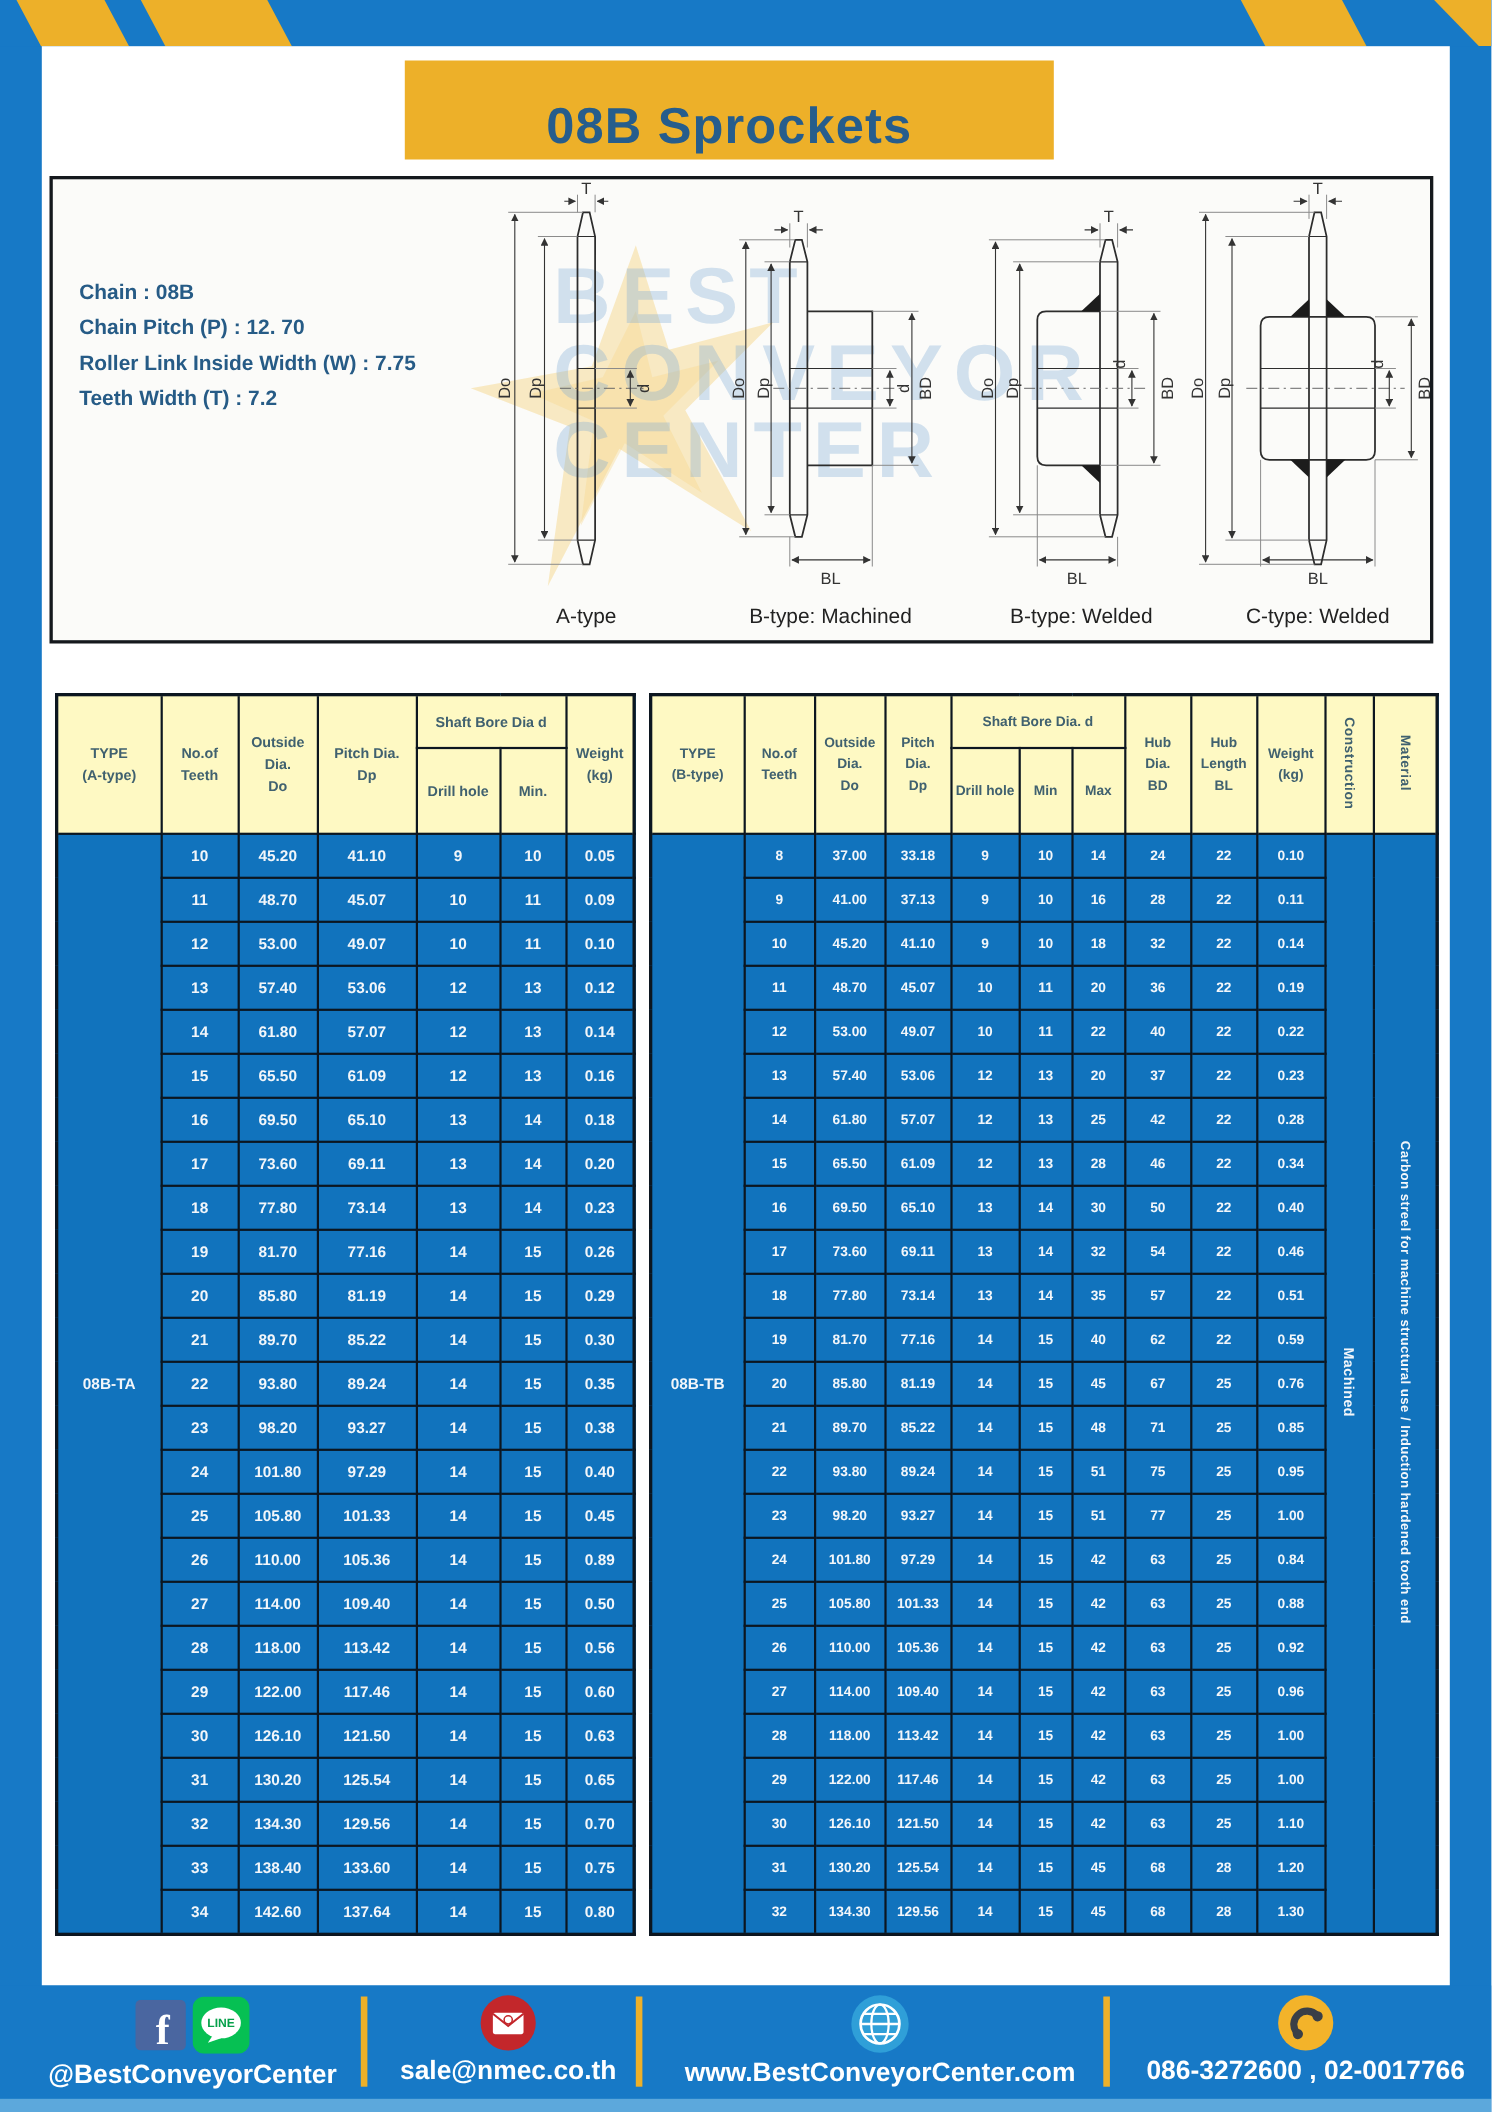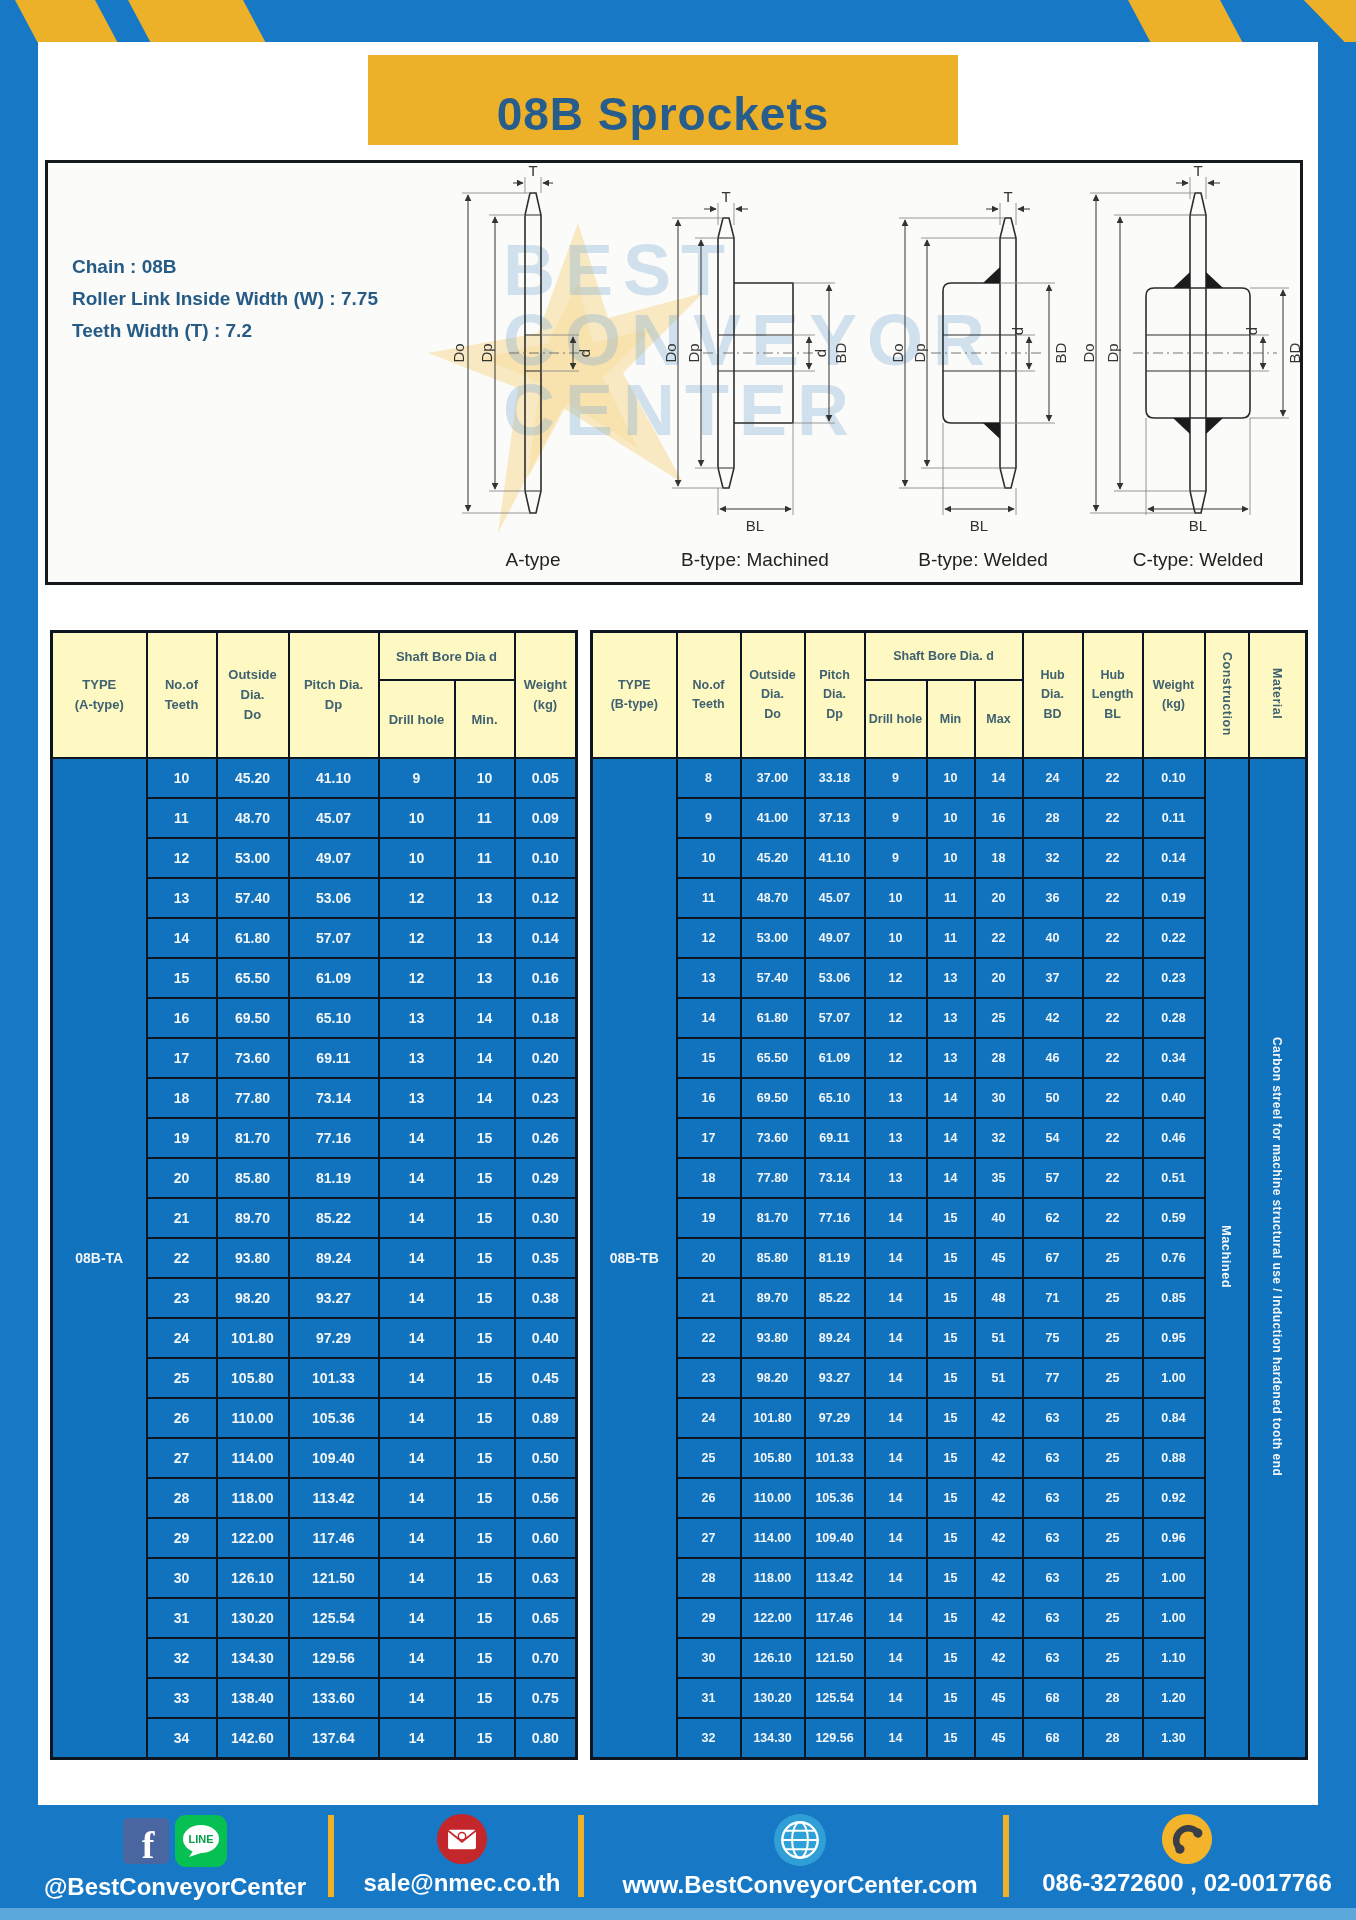--- a/index.html
+++ b/index.html
@@ -167,20 +167,21 @@
         <text class="dlab" x="730" y="195" transform="rotate(-90 730 190)">Dp</text>
         <text class="dlab" x="874" y="168" transform="rotate(-90 874 168)">d</text>
         <text class="dlab" x="912" y="195" transform="rotate(-90 912 190)">BD</text>
         <text class="dlab" x="815" y="368">BL</text>
         <text class="cap" x="815" y="403">C-type: Welded</text>
       </g>
     </svg>
 
     <div class="specs">
       <div class="spec-line">Chain  : 08B</div>
+      <div class="spec-line">Chain Pitch (P)  :  12. 70</div>
       <div class="spec-line">Roller Link Inside Width (W)  :  7.75</div>
       <div class="spec-line">Teeth Width (T)  :  7.2</div>
     </div>
   </div>
 
   <table class="tbl tbl-a" style="left:50px;top:630px;width:525px;">
     <colgroup>
       <col style="width:95px">
         <col style="width:70px">
         <col style="width:72px">

